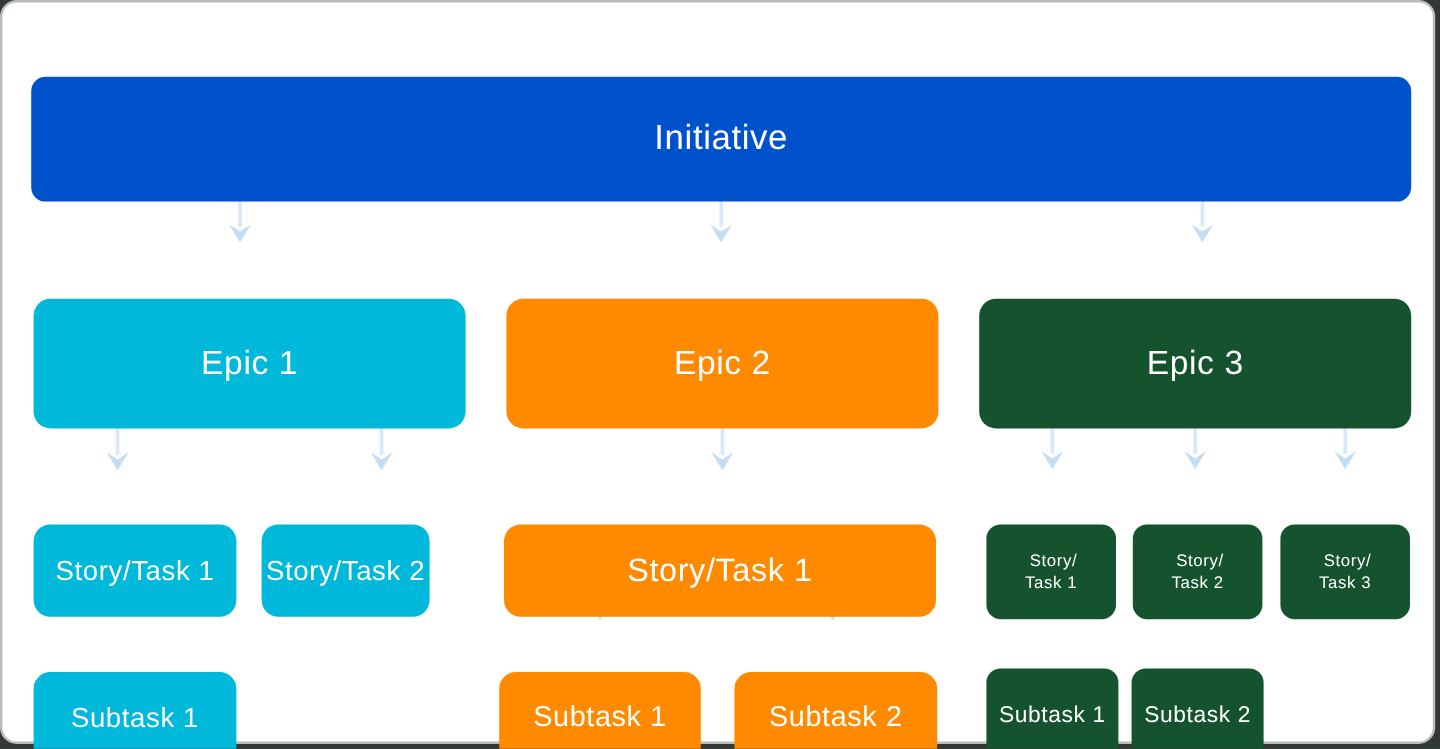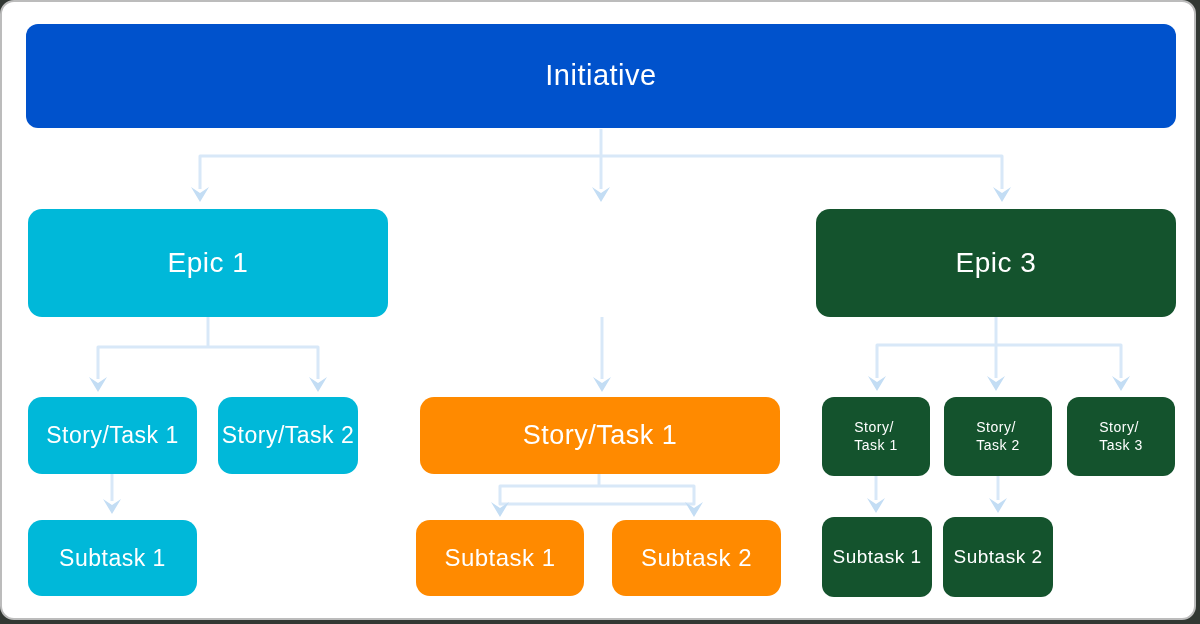--- a/index.html
+++ b/index.html
@@ -40,25 +40,26 @@
   }
   .connectors path.head {
     fill: #c3ddf4;
     stroke: none;
   }
   .node {
     position: absolute;
     display: flex;
     align-items: center;
     justify-content: center;
-    text-align: left;
+    text-align: right;
     color: #ffffff;
     letter-spacing: 0.5px;
     box-sizing: border-box;
     line-height: 1.22;
+    margin-top: 40px;
   }
   .blue   { background: #0052cc; }
   .cyan   { background: #00b8d9; }
   .orange { background: #ff8a00; }
   .purple { background: #14532d; }
 
   .initiative {
     left: 26px; top: 24px; width: 1150px; height: 104px;
     border-radius: 12px; font-size: 29px;
   }
@@ -161,20 +162,21 @@
       <path class="line" d="M 876 476 L 876 500"></path>
       <path class="head" d="M 867 498 L 876 504 L 885 498 L 876 513 Z"></path>
       <path class="line" d="M 998 476 L 998 500"></path>
       <path class="head" d="M 989 498 L 998 504 L 1007 498 L 998 513 Z"></path>
     </g>
   </svg>
 
   <div class="node blue initiative">Initiative</div>
 
   <div class="node cyan epic e1">Epic 1</div>
+  <div class="node orange epic e2">Epic 2</div>
   <div class="node purple epic e3">Epic 3</div>
 
   <div class="node cyan story-cyan s1">Story/Task 1</div>
   <div class="node cyan story-cyan s2">Story/Task 2</div>
 
   <div class="node cyan subtask-cyan">Subtask 1</div>
 
   <div class="node orange story-orange">Story/Task 1</div>
 
   <div class="node orange subtask-orange s1">Subtask 1</div>

